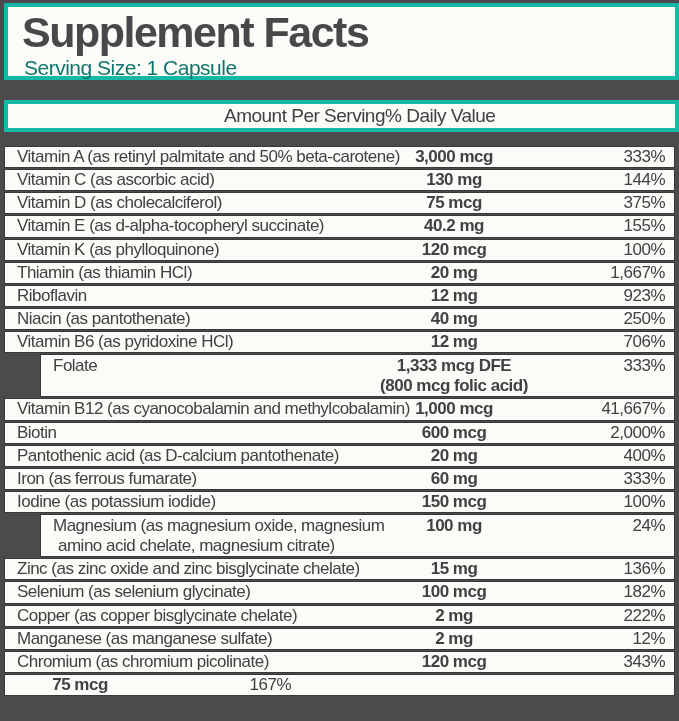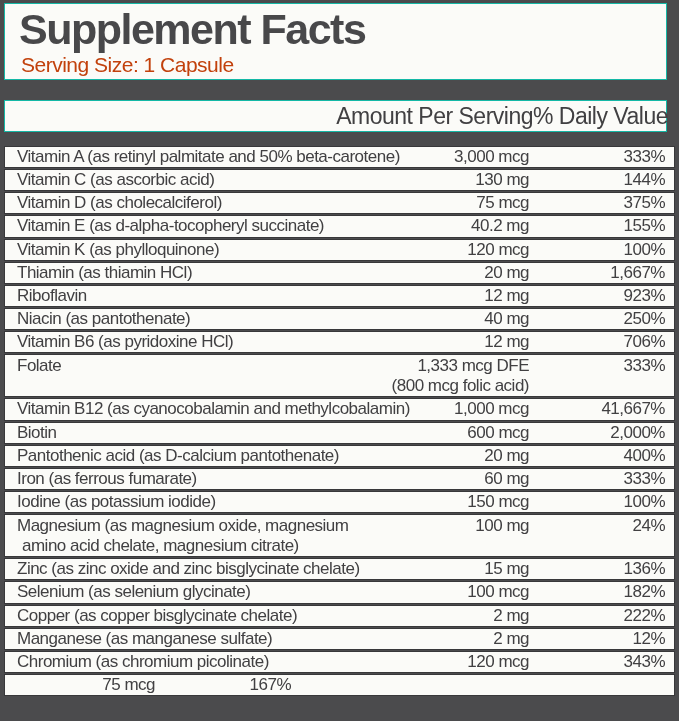--- a/index.html
+++ b/index.html
@@ -11,53 +11,53 @@
     height: 721px;
     background: #4b4b4d;
     font-family: "Liberation Sans", "DejaVu Sans", sans-serif;
     color: #414042;
     overflow: hidden;
   }
 
   .panel {
     position: absolute;
     left: 4px;
-    right: 12px;
+    right: 0;
     background: #fbfbf8;
-    border: 1px solid #14b8a6;
+    border: 4px solid #14b8a6;
   }
 
   
   .title-panel { top: 3px; height: 77px; }
   .title {
     margin: 1px 0 0 14px;
     font-size: 43px;
     font-weight: bold;
     letter-spacing: -1.5px;
     line-height: 48px;
     color: #48484a;
     white-space: nowrap;
   }
   .serving {
     margin: 0 0 0 16px;
     font-size: 21px;
     letter-spacing: -0.5px;
     line-height: 24px;
-    color: #c2410c;
+    color: #0f766e;
     white-space: nowrap;
   }
 
   
   .header-panel {
     top: 100px;
     height: 32px;
     display: flex;
     align-items: center;
-    justify-content: flex-end;
-    font-size: 23px;
+    justify-content: center;
+    font-size: 19px;
     letter-spacing: -0.5px;
   }
   .header-amount { width: 220px; text-align: right; white-space: nowrap; }
   .header-dv { width: 133px; padding-right: 24px; text-align: right; white-space: nowrap; }
 
   
   .rows-panel {
     position: absolute;
     left: 4px;
     right: 4px;
@@ -69,30 +69,30 @@
   }
   .row {
     flex: 1;
     display: flex;
     align-items: center;
     background: #fbfbf8;
     border: 1px solid #38383a;
     font-size: 17px;
     letter-spacing: -0.5px;
   }
-  .row.double { flex: 2; align-items: flex-start; padding-top: 1px; }
+  .row.double { flex: 2; align-items: flex-start; padding-top: 1px; margin-left: 36px; }
   .cell .line { line-height: 20px; white-space: nowrap; }
   .cell.name {
     flex: 1;
     min-width: 0;
     padding-left: 12px;
     overflow: visible;
   }
   .cell.name .line.indent { padding-left: 5px; }
-  .cell.amount { width: 150px; text-align: right; }
+  .cell.amount { width: 150px; text-align: center; font-weight: bold; }
   .cell.dv { width: 145px; padding-right: 9px; text-align: right; }
 </style>
 </head>
 <body>
 
 <div class="label-frame">
 
   <div class="panel title-panel">
     <div class="title">Supplement Facts</div>
     <div class="serving">Serving Size: 1 Capsule</div>

